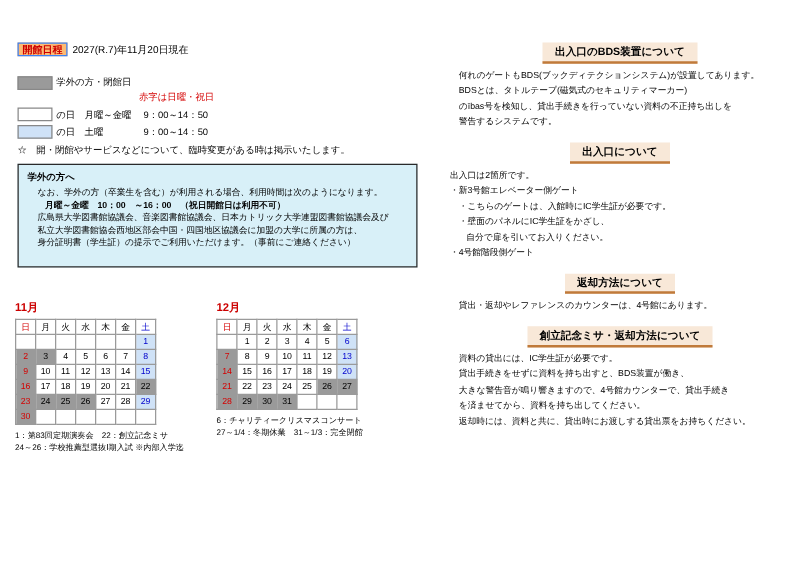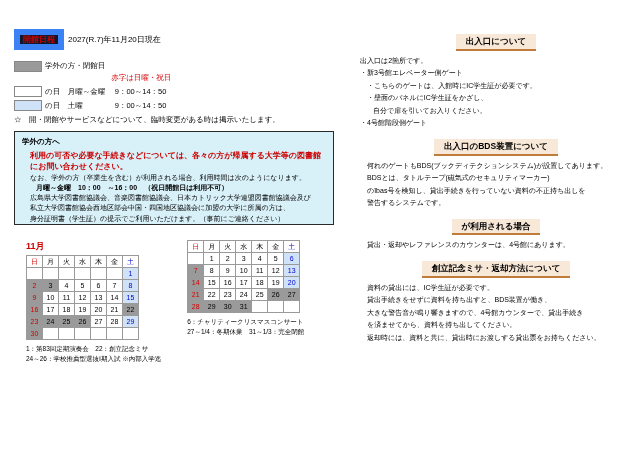--- a/index.html
+++ b/index.html
@@ -19,48 +19,48 @@
     border-bottom:2px solid #c07a3a;
     font-size:8.5px;font-weight:bold;
     padding:1px 10px;
   }
 
   
   .left{position:absolute;left:14px;top:34px;width:320px;}
 
   .cal-head{font-size:8px;margin-bottom:3px;}
   .cal-head .tag{
-    background:#0f172a;border:6px solid #3b82f6;color:#cc0000;
+    background:#fdba74;border:1px solid #3b82f6;color:#cc0000;
     font-weight:bold;padding:0 3px;margin-right:4px;font-size:8px;
   }
 
   .legend{margin-top:4px;}
   .legend-row{display:flex;align-items:center;font-size:7.5px;margin-bottom:3px;}
   .swatch{width:26px;height:9px;border:1px solid #888;margin-right:3px;display:inline-block;}
   .sw-gray{background:#9a9a9a;}
   .sw-white{background:#ffffff;}
   .sw-blue{background:#cfe2f7;}
   .legend-note{margin-left:6px;margin-top:24px;}
 
   .star-line{font-size:7.5px;margin-top:4px;}
 
   .notice{
     margin-top:6px;
     border:1px solid #2a2a2a;
     background:#d8f0f8;
-    padding:5px 7px 0 7px;
+    padding:5px 7px 12px 7px;
     font-size:7px;line-height:1.45;
   }
   .notice .h{font-size:7.5px;font-weight:bold;margin-bottom:2px;}
   .notice .big{font-size:8px;font-weight:bold;color:#cc0000;}
   .notice .ind{margin-left:8px;}
   .notice .ind2{margin-left:14px;}
 
   
-  .cals{position:absolute;left:26px;top:240px;display:flex;gap:26px;}
+  .cals{position:absolute;left:12px;top:240px;display:flex;gap:26px;}
   .cal{font-size:7px;}
   .cal .m{font-size:9px;font-weight:bold;color:#cc0000;margin-bottom:2px;}
   table.cal-t{border-collapse:collapse;}
   table.cal-t td,table.cal-t th{
     width:15px;height:11px;text-align:center;vertical-align:middle;
     border:1px solid #9a9a9a;font-size:7px;font-weight:normal;padding:0;
   }
   table.cal-t th{background:#ffffff;}
   td.gray{background:#9a9a9a;}
   td.blue{background:#cfe2f7;}
@@ -101,21 +101,20 @@
       <div class="legend-row">
         <span class="swatch sw-blue"></span>
         <span>の日　土曜　　　　 9：00～14：50</span>
       </div>
     </div>
 
     <div class="star-line">☆　開・閉館やサービスなどについて、臨時変更がある時は掲示いたします。</div>
 
     <div class="notice">
       <div class="h">学外の方へ</div>
-      <div class="big ind">利用の可否や必要な手続きなどについては、各々の方が帰属する大学等の図書館にお問い合わせください。</div>
       <div class="ind">なお、学外の方（卒業生を含む）が利用される場合、利用時間は次のようになります。</div>
       <div class="ind2" style="font-weight:bold;">月曜～金曜　10：00　～16：00　（祝日開館日は利用不可）</div>
       <div class="ind">広島県大学図書館協議会、音楽図書館協議会、日本カトリック大学連盟図書館協議会及び</div>
       <div class="ind">私立大学図書館協会西地区部会中国・四国地区協議会に加盟の大学に所属の方は、</div>
       <div class="ind">身分証明書（学生証）の提示でご利用いただけます。（事前にご連絡ください）</div>
     </div>
   </div>
 
   <div class="cals">
 
@@ -190,20 +189,21 @@
             </tr>
           </tbody>
       </table>
       <div class="cal-notes">
         <div>1：第83回定期演奏会　22：創立記念ミサ</div>
         <div>24～26：学校推薦型選抜Ⅰ期入試 ※内部入学迄</div>
       </div>
     </div>
 
     <div class="cal">
+      <div class="m">12月</div>
       <table class="cal-t">
         <tbody>
             <tr>
           <th class="sun">日</th>
           <th>月</th>
           <th>火</th>
           <th>水</th>
           <th>木</th>
           <th>金</th>
           <th class="sat">土</th>
@@ -261,43 +261,43 @@
         <div>6：チャリティークリスマスコンサート</div>
         <div>27～1/4：冬期休業　31～1/3：完全閉館</div>
       </div>
     </div>
   </div>
 
   <div class="right">
 
     <div class="block">
       <div class="ttl">
+        <span class="sec-title">出入口のBDS装置について</span>
+      </div>
+      <p class="ind">何れのゲートもBDS(ブックディテクションシステム)が設置してあります。</p>
+      <p class="ind">BDSとは、タトルテープ(磁気式のセキュリティマーカー)</p>
+      <p class="ind">のības号を検知し、貸出手続きを行っていない資料の不正持ち出しを</p>
+      <p class="ind">警告するシステムです。</p>
+    </div>
+
+    <div class="block">
+      <div class="ttl">
         <span class="sec-title">出入口について</span>
       </div>
       <p>出入口は2箇所です。</p>
       <p>・新3号館エレベーター側ゲート</p>
       <p class="ind">・こちらのゲートは、入館時にIC学生証が必要です。</p>
       <p class="ind">・壁面のパネルにIC学生証をかざし、</p>
       <p class="ind2">自分で扉を引いてお入りください。</p>
       <p>・4号館階段側ゲート</p>
     </div>
 
     <div class="block">
       <div class="ttl">
-        <span class="sec-title">出入口のBDS装置について</span>
-      </div>
-      <p class="ind">何れのゲートもBDS(ブックディテクションシステム)が設置してあります。</p>
-      <p class="ind">BDSとは、タトルテープ(磁気式のセキュリティマーカー)</p>
-      <p class="ind">のības号を検知し、貸出手続きを行っていない資料の不正持ち出しを</p>
-      <p class="ind">警告するシステムです。</p>
-    </div>
-
-    <div class="block">
-      <div class="ttl">
-        <span class="sec-title">が利用される場合</span>
+        <span class="sec-title">返却方法について</span>
       </div>
       <p class="ind">貸出・返却やレファレンスのカウンターは、4号館にあります。</p>
     </div>
 
     <div class="block">
       <div class="ttl">
         <span class="sec-title">創立記念ミサ・返却方法について</span>
       </div>
       <p class="ind">資料の貸出には、IC学生証が必要です。</p>
       <p class="ind">貸出手続きをせずに資料を持ち出すと、BDS装置が働き、</p>

